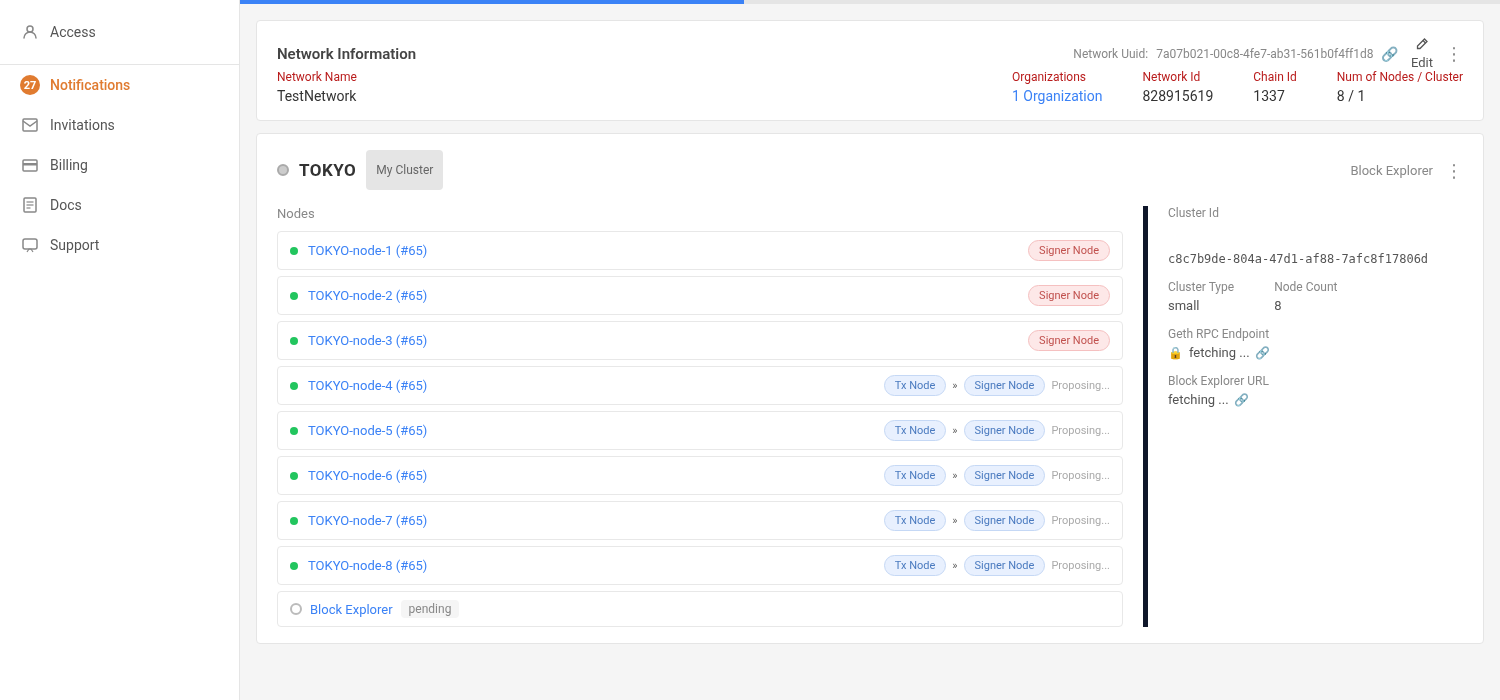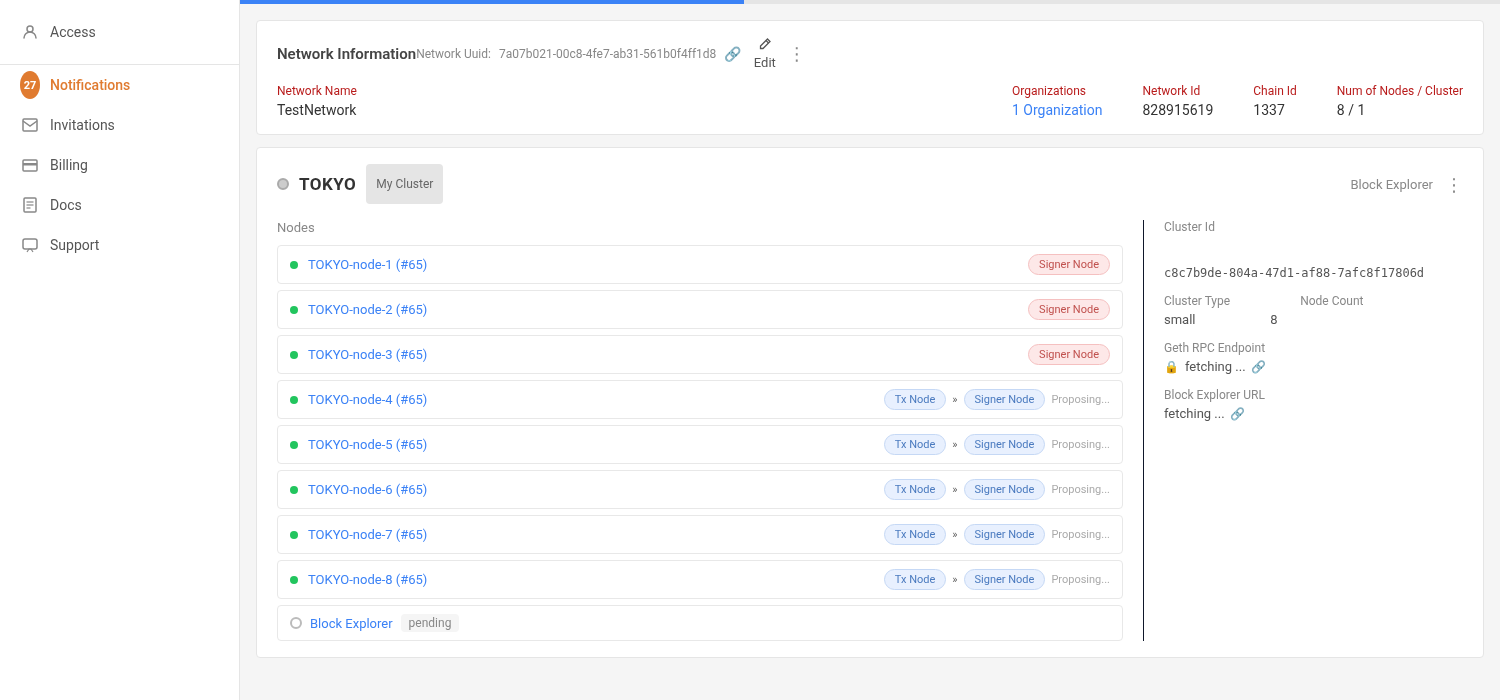--- a/index.html
+++ b/index.html
@@ -2,27 +2,27 @@
 <html><head>
   <meta charset="utf-8">
   <style>
     * { box-sizing: border-box; margin: 0; padding: 0; }
     body { font-family: -apple-system, BlinkMacSystemFont, 'Segoe UI', Roboto, sans-serif; background: #f5f5f5; color: #333; font-size: 14px; }
     .layout { display: flex; height: 700px; overflow: hidden; }
     .sidebar { width: 240px; background: #fff; border-right: 1px solid #e5e5e5; display: flex; flex-direction: column; flex-shrink: 0; }
     .sidebar-top { padding: 12px 0; border-bottom: 1px solid #e5e5e5; }
     .sidebar-item { display: flex; align-items: center; gap: 10px; padding: 10px 20px; cursor: pointer; color: #555; position: relative; }
     .sidebar-item.active { color: #e07b30; font-weight: 500; }
-    .notification-badge { background: #e07b30; color: #fff; border-radius: 50%; width: 20px; height: 28px; font-size: 11px; display: flex; align-items: center; justify-content: center; font-weight: bold; }
+    .notification-badge { background: #e07b30; color: #fff; border-radius: 50%; width: 20px; height: 20px; font-size: 11px; display: flex; align-items: center; justify-content: center; font-weight: bold; }
     .sidebar-icon { width: 20px; height: 20px; display: flex; align-items: center; justify-content: center; }
     .main { flex: 1; overflow-y: auto; padding: 0; background: #f5f5f5; }
     .top-progress { height: 4px; background: #e5e5e5; position: relative; }
     .top-progress-bar { height: 4px; background: #3b82f6; width: 40%; }
     .network-info-card { background: #fff; border: 1px solid #e5e5e5; border-radius: 4px; margin: 16px 16px 12px 16px; padding: 16px 20px; }
-    .network-info-header { display: flex; align-items: center; margin-bottom: 14px; }
+    .network-info-header { display: flex; align-items: center; justify-content: space-between; margin-bottom: 0; }
     .network-info-title { font-weight: 600; font-size: 15px; color: #444; }
     .network-info-uuid { font-size: 12px; color: #888; display: flex; align-items: center; gap: 8px; }
     .network-info-actions { display: flex; align-items: center; gap: 12px; }
     .edit-btn { display: flex; align-items: center; gap: 4px; color: #555; cursor: pointer; font-size: 13px; flex-direction: column; }
     .more-btn { cursor: pointer; color: #888; font-size: 18px; }
     .network-info-body { display: flex; gap: 40px; align-items: flex-start; }
     .network-name-section { flex: 1; }
     .field-label { font-size: 12px; color: #b91c1c; margin-bottom: 4px; }
     .field-value { font-size: 14px; color: #333; }
     .network-meta { display: flex; gap: 40px; }
@@ -45,21 +45,21 @@
     .node-tags { display: flex; gap: 6px; margin-left: auto; align-items: center; }
     .tag { padding: 3px 10px; border-radius: 20px; font-size: 11px; white-space: nowrap; }
     .tag-signer { background: #fde8e8; color: #c0504d; border: 1px solid #f5c0c0; }
     .tag-tx { background: #e8f0fe; color: #4a7abf; border: 1px solid #c5d8f5; }
     .tag-arrow { color: #666; font-size: 11px; }
     .tag-proposing { background: transparent; color: #aaa; font-size: 11px; }
     .block-explorer-row { display: flex; align-items: center; border: 1px solid #e8e8e8; border-radius: 4px; padding: 8px 12px; margin-top: 2px; gap: 8px; background: #fff; }
     .block-explorer-circle { width: 12px; height: 12px; border-radius: 50%; border: 2px solid #bbb; background: #fff; }
     .block-explorer-label { color: #3b82f6; font-size: 13px; }
     .pending-badge { background: #f5f5f5; color: #888; font-size: 12px; padding: 2px 8px; border-radius: 4px; }
-    .cluster-info-section { width: 320px; padding-left: 20px; border-left: 1px solid #0f172a; }
+    .cluster-info-section { width: 320px; padding-left: 20px; border-left: 5px solid #0f172a; }
     .cluster-info-label { font-size: 12px; color: #888; margin-bottom: 4px; margin-top: 14px; }
     .cluster-info-label:first-child { margin-top: 0; }
     .cluster-info-value { font-size: 13px; color: #555; }
     .cluster-info-value.mono { font-family: monospace; font-size: 12px; margin-top: 32px; }
     .endpoint-row { display: flex; align-items: center; gap: 6px; }
     .lock-icon { font-size: 12px; color: #888; }
     .copy-icon { font-size: 12px; color: #aaa; cursor: pointer; }
     .uuid-link-icon { cursor: pointer; color: #aaa; font-size: 14px; }
   </style>
 </head>
@@ -280,21 +280,21 @@
         <div class="cluster-info-section">
           <div class="cluster-info-label">Cluster Id</div>
           <div class="cluster-info-value mono">c8c7b9de-804a-47d1-af88-7afc8f17806d</div>
 
           <div style="display:flex; gap:40px; margin-top:14px;">
             <div>
               <div class="cluster-info-label" style="margin-top:0;">Cluster Type</div>
               <div class="cluster-info-value">small</div>
             </div>
             <div>
-              <div class="cluster-info-label" style="margin-top:0;margin-left:30px;">Node Count</div>
+              <div class="cluster-info-label" style="margin-top:0;">Node Count</div>
               <div class="cluster-info-value">8</div>
             </div>
           </div>
 
           <div class="cluster-info-label">Geth RPC Endpoint</div>
           <div class="endpoint-row">
             <span class="lock-icon">🔒</span>
             <span class="cluster-info-value">fetching ...</span>
             <span class="copy-icon">🔗</span>
           </div>

